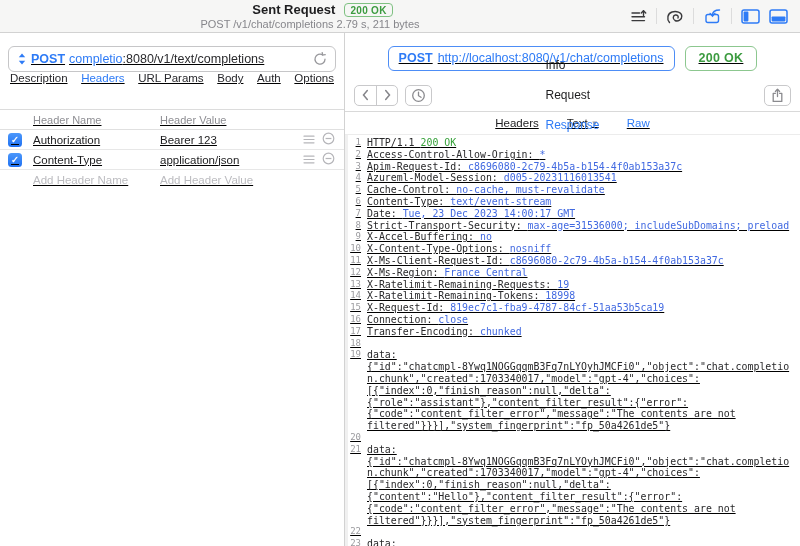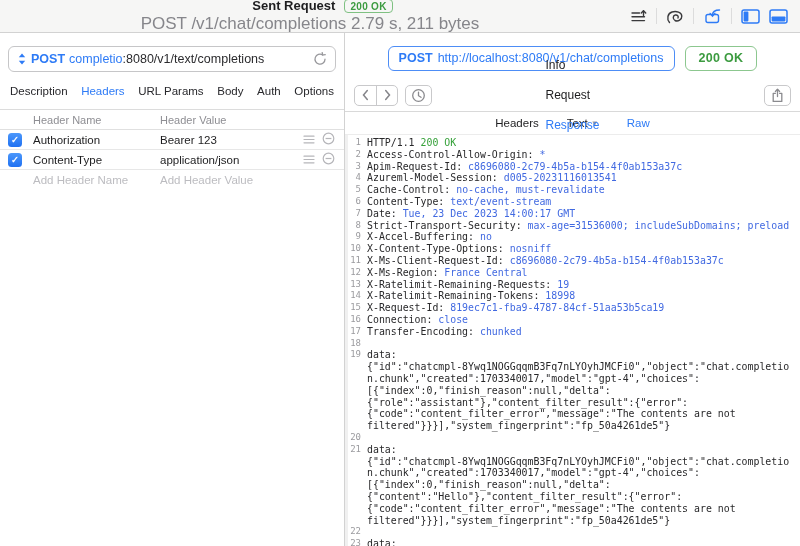--- a/index.html
+++ b/index.html
@@ -7,40 +7,40 @@
     font-family:"Liberation Sans", sans-serif; -webkit-font-smoothing:antialiased; }
 
   
   .titlebar { position:relative; height:33px; background:#f6f6f5; border-bottom:1px solid #d2d2d2; }
   .title-group { position:absolute; left:0; top:0; width:620px; height:100%;
     display:flex; flex-direction:column; align-items:center; justify-content:center; }
   .title-row { display:flex; align-items:center; gap:9px; }
   .tb-title { font-size:13px; font-weight:700; color:#1d1d1f;margin-left:25px; }
   .tb-badge { font-size:10px; font-weight:700; color:#3c9b40; border:1px solid #7fc182;
     border-radius:4px; padding:0 5px; height:14px; line-height:13px; letter-spacing:.3px; }
-  .tb-sub { font-size:17px; color:#86868b; margin-top:1px; }
+  .tb-sub { font-size:11px; color:#86868b; margin-top:1px; }
   .titlebar-icons { position:absolute; right:12px; top:0; height:100%; display:flex; align-items:center; gap:9px; }
   .tb-sep { width:1px; height:16px; background:#dcdcdc; }
   .icon-btn { display:flex; align-items:center; justify-content:center; }
 
   
-  .main { display:flex; height:513px; }
+  .main { display:flex; height:513px;text-decoration:underline; }
   .left-pane { width:345px; flex:0 0 345px; border-right:1px solid #d2d2d2; background:#fff; }
   .right-pane { flex:1; display:flex; flex-direction:column; min-width:0; }
 
   
   .urlbar { margin:13px 8px 0 8px; height:26px; border:1px solid #c6c6c8; border-radius:6px;
     display:flex; align-items:center; padding:0 8px; gap:4px; font-size:12.5px; background:#fff; }
   .urlbar .method { color:#2e7bf6; font-weight:700; }
   .urlbar .host { color:#2e7bf6; }
   .urlbar .rest { color:#2b2b2e; }
   .urlbar .spacer { flex:1; }
 
   
-  .req-tabs { height:38px; display:flex; align-items:center; justify-content:space-between;
+  .req-tabs { height:38px; display:flex; justify-content:space-between;
     padding:0 10px; border-bottom:1px solid #dcdcdc; font-size:11.5px; color:#28282c; }
   .rtab { cursor:default; }
   .rtab.active { color:#2e7bf6; }
 
   
   .col-hdr { display:flex; align-items:center; height:20px; font-size:11px; color:#8e8e93;
     border-bottom:1px solid #e0e0e0;justify-content:space-between; }
   .c-check { flex:0 0 33px; padding-left:8px; display:flex; align-items:center; }
   .c-name  { flex:0 0 127px; }
   .c-value { flex:1; min-width:0; }

